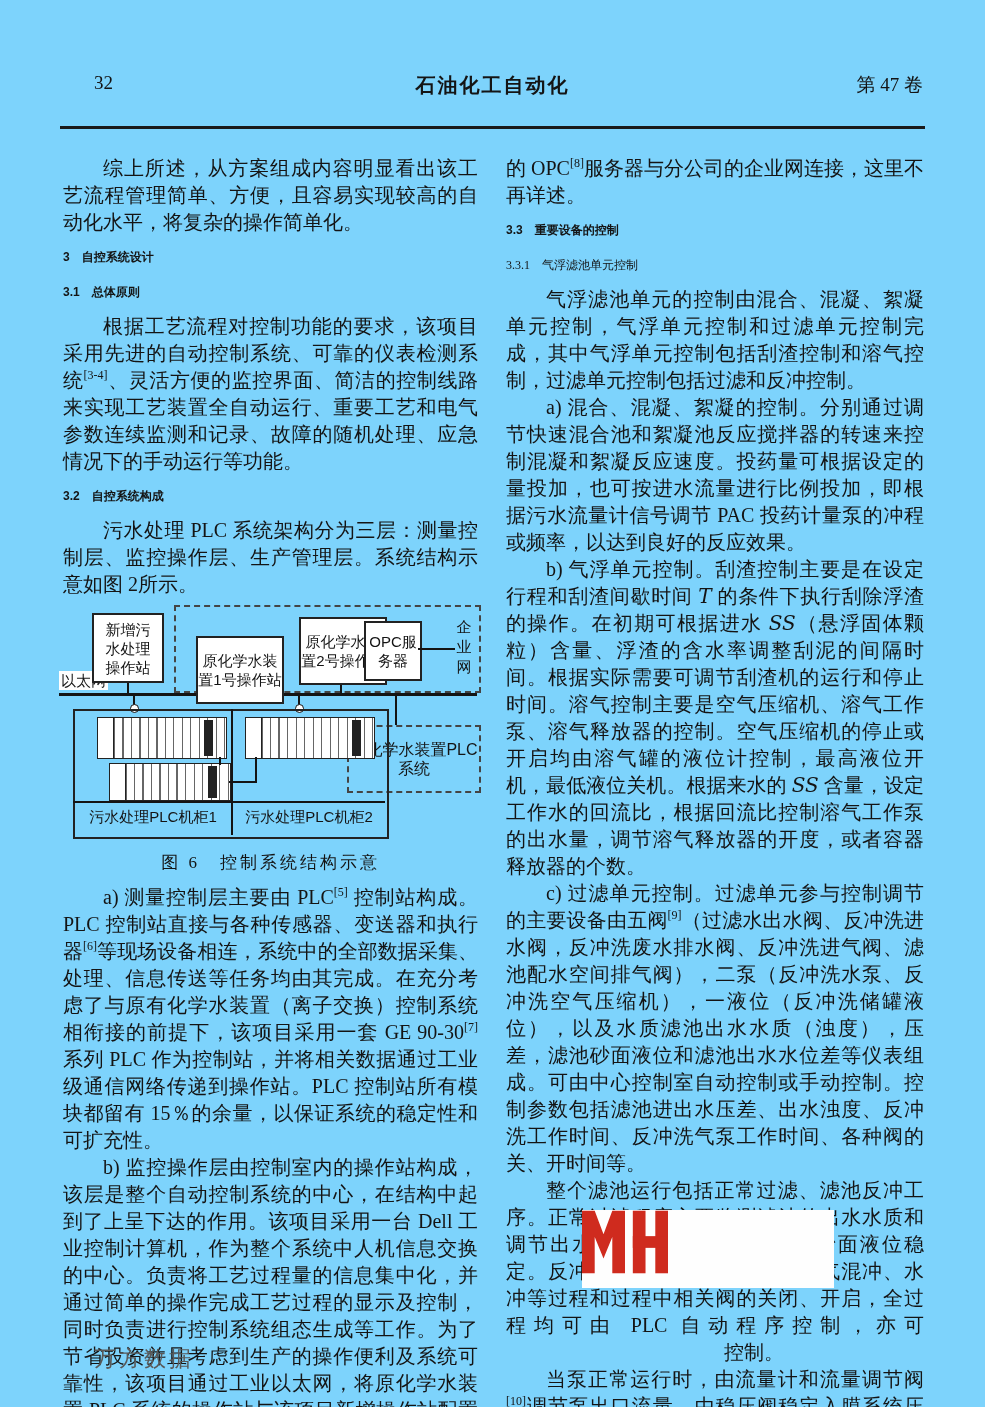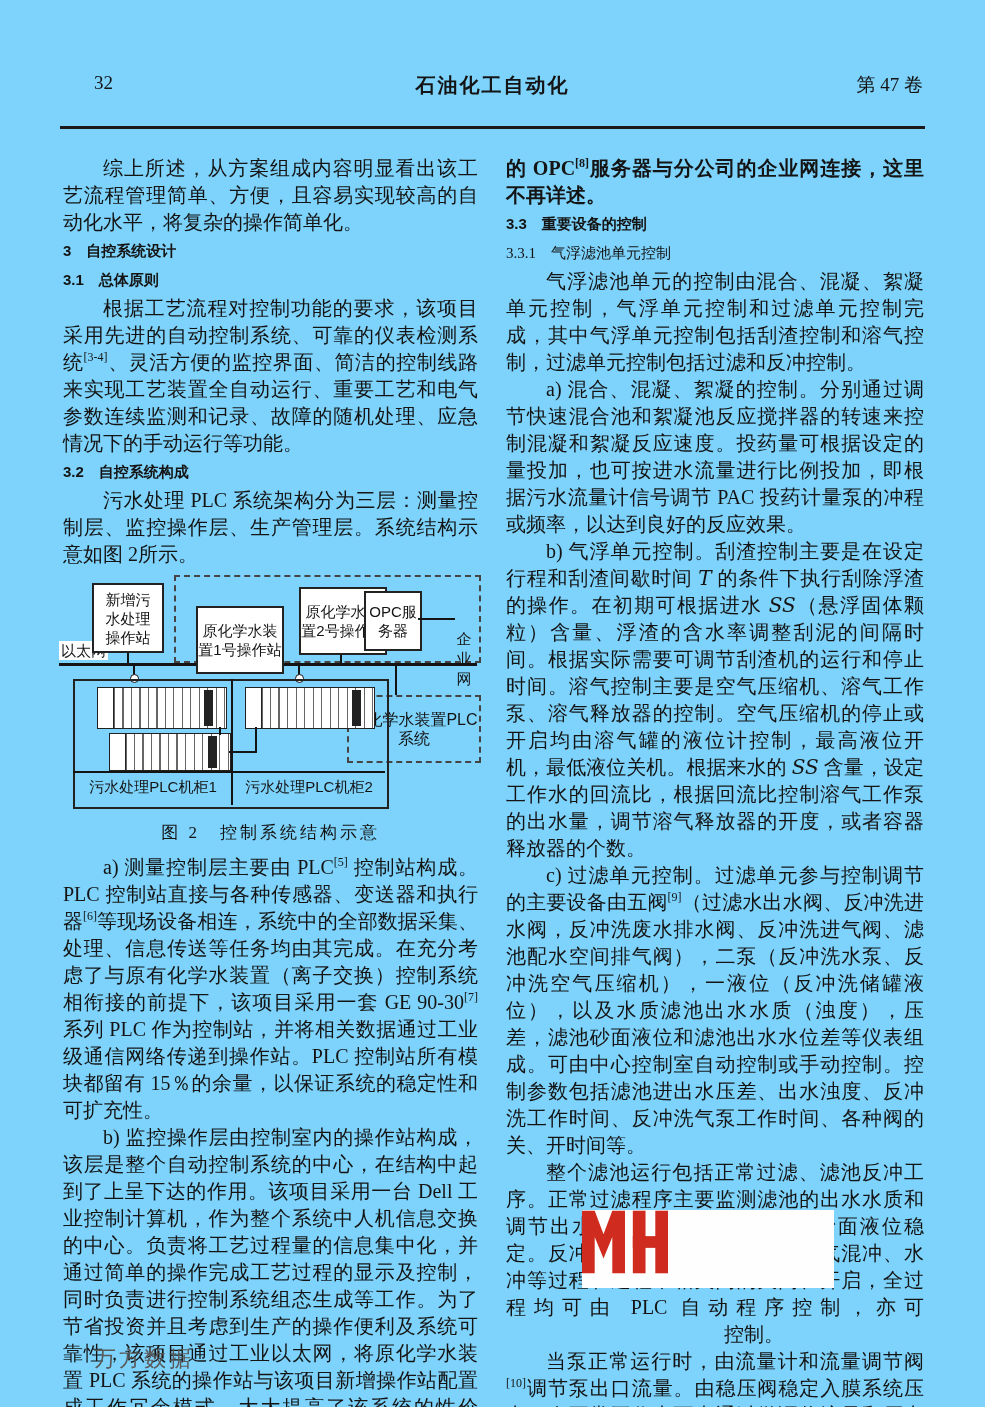--- a/index.html
+++ b/index.html
@@ -8,22 +8,22 @@
   
   .hdr-page{position:absolute;left:94px;top:72px;font-size:19px;}
   .hdr-title{position:absolute;left:0;width:985px;top:72px;text-align:center;font-size:20px;letter-spacing:2px;font-weight:bold;font-family:"Liberation Sans",sans-serif;}
   .hdr-vol{position:absolute;right:62px;top:72px;font-size:19px;}
   .hdr-rule{position:absolute;left:60px;top:126px;width:865px;height:0;border-top:3px solid #1a1a1a;}
   
   .col{position:absolute;top:155px;text-align:justify;font-size:20px;line-height:27px;}
   .col-left{left:63px;width:415px;}
   .col-right{left:506px;width:418px;}
   .para{margin:0;text-indent:2em;}
-  .para.noindent{text-indent:0;font-weight:bold;}
-  .h1,.h2{font-family:"Liberation Sans",sans-serif;font-weight:bold;font-size:15px;line-height:28px;margin:1px 0;text-indent:0;}
+  .para.noindent{text-indent:0;}
+  .h1,.h2{font-family:"Liberation Sans",sans-serif;font-weight:bold;font-size:12px;line-height:28px;margin:7px 0;text-indent:0;}
   sup{font-size:12px;line-height:0;vertical-align:super;}
   em{font-style:italic;font-family:"DejaVu Serif",serif;}
   .wm-gap{display:inline-block;width:218px;height:1px;}
   
   .fig{position:relative;width:440px;height:238px;margin:7px 0 0 -4px;
        font-family:"Liberation Sans",sans-serif;font-size:15px;line-height:19px;text-align:center;text-indent:0;}
   .fbox{position:absolute;border:2px solid #222;background:#fff;display:flex;align-items:center;justify-content:center;}
   .fdash{position:absolute;border:2px dashed #444;}
   .fline{position:absolute;background:#141414;}
   .fcirc{position:absolute;width:7px;height:7px;border:1.5px solid #141414;border-radius:50%;background:#fff;}
@@ -76,21 +76,21 @@
         <span>原化学水装置1号操作站</span>
       </div>
       <div class="fline" style="left:281px;top:76px;width:2px;height:12px;"></div>
       <div class="fbox" style="left:240px;top:12px;width:84px;height:64px;">
         <span>原化学水装置2号操作站</span>
       </div>
       <div class="fbox" style="left:305px;top:16px;width:54px;height:56px;">
         <span>OPC服务器</span>
       </div>
       <div class="fline" style="left:359px;top:43px;width:37px;height:2px;"></div>
-      <div class="ent-label" style="left:394px;top:12px;margin-top:42px;">企业网</div>
+      <div class="ent-label" style="left:394px;top:12px;">企业网</div>
 
       <div class="fline" style="left:336px;top:91px;width:2px;height:29px;"></div>
       <div class="fdash" style="left:288px;top:120px;width:130px;height:64px;display:flex;align-items:center;justify-content:center;">
         <span style="font-size:16px;">原化学水装置PLC系统</span>
       </div>
 
       <div class="fline" style="left:74px;top:91px;width:2px;height:11px;"></div>
       <div class="fline" style="left:239px;top:91px;width:2px;height:11px;"></div>
       <div class="fcirc" style="left:71px;top:99px;"></div>
       <div class="fcirc" style="left:236px;top:99px;"></div>
@@ -111,21 +111,21 @@
         <span class="rk-first"></span>
         <span class="rk-dark"></span>
       </div>
       <div class="fline" style="left:160px;top:152px;width:2px;height:8px;"></div>
       <div class="fline" style="left:170px;top:176px;width:26px;height:2px;"></div>
       <div class="fline" style="left:196px;top:152px;width:2px;height:26px;"></div>
 
       <div style="position:absolute;left:16px;top:202px;width:156px;font-size:15px;">污水处理PLC机柜1</div>
       <div style="position:absolute;left:176px;top:202px;width:148px;font-size:15px;">污水处理PLC机柜2</div>
     </div>
-    <p class="fig-caption">图 2　控制系统结构示意</p>
+    <p class="fig-caption">图 6　控制系统结构示意</p>
 
     <p class="para">a) 测量控制层主要由 PLC<sup>[5]</sup> 控制站构成。PLC 控制站直接与各种传感器、变送器和执行器<sup>[6]</sup>等现场设备相连，系统中的全部数据采集、处理、信息传送等任务均由其完成。在充分考虑了与原有化学水装置（离子交换）控制系统相衔接的前提下，该项目采用一套 GE 90-30<sup>[7]</sup>系列 PLC 作为控制站，并将相关数据通过工业级通信网络传递到操作站。PLC 控制站所有模块都留有 15％的余量，以保证系统的稳定性和可扩充性。</p>
     <p class="para">b) 监控操作层由控制室内的操作站构成，该层是整个自动控制系统的中心，在结构中起到了上呈下达的作用。该项目采用一台 Dell 工业控制计算机，作为整个系统中人机信息交换的中心。负责将工艺过程量的信息集中化，并通过简单的操作完成工艺过程的显示及控制，同时负责进行控制系统组态生成等工作。为了节省投资并且考虑到生产的操作便利及系统可靠性，该项目通过工业以太网，将原化学水装置 PLC 系统的操作站与该项目新增操作站配置成工作冗余模式，大大提高了该系统的性价比。</p>
 
   </div>
 
   <div class="col col-right">
     <p class="para noindent">的 OPC<sup>[8]</sup>服务器与分公司的企业网连接，这里不再详述。</p>
     <p class="h2">3.3　重要设备的控制</p>
     <p class="h2" style="font-weight:normal;font-family:'Liberation Serif',serif;">3.3.1　气浮滤池单元控制</p>

